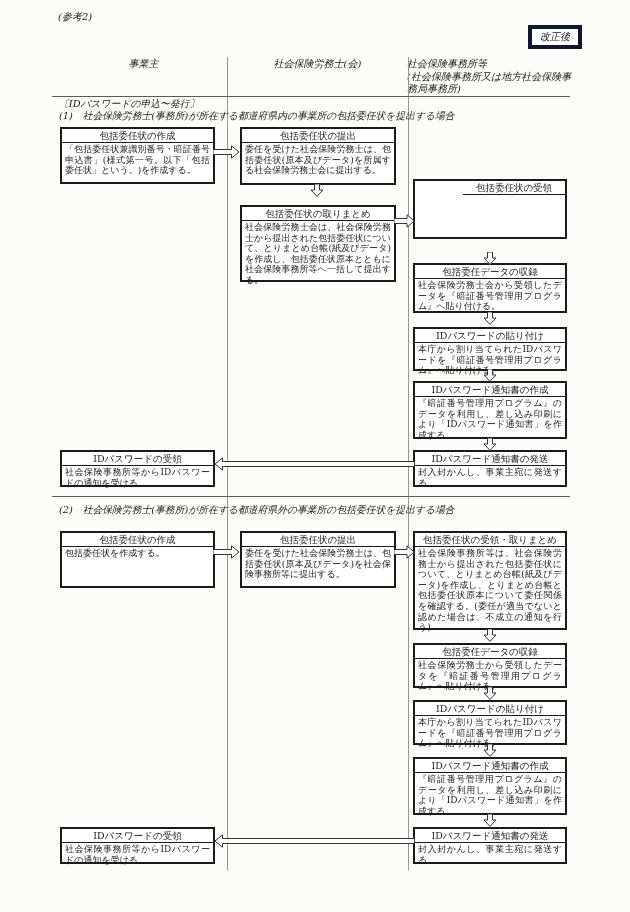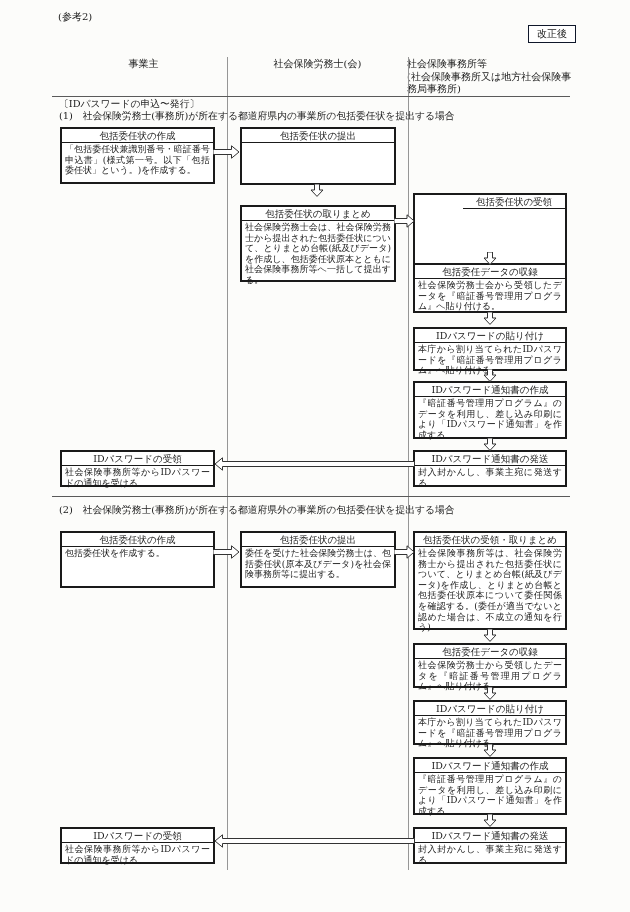--- a/index.html
+++ b/index.html
@@ -1,47 +1,47 @@
 <!DOCTYPE html>
 <html><head>
 <meta charset="utf-8">
 <style>
   html,body{margin:0;padding:0;background:#d9d9d9;}
   .page{
     position:relative;width:630px;height:912px;background:#fcfcfa;
     font-family:"DejaVu Serif","Liberation Serif",serif;color:#1a1a1a;
     overflow:hidden;margin:0;
   }
-  .abs{position:absolute;}
+  .abs{position:absolute;font-style:italic;}
   
   .vline{position:absolute;width:1px;background:#969696;top:57px;height:813px;}
   #vline1{left:227px;} #vline2{left:408px;}
   .hline{position:absolute;height:1px;background:#5a5a5a;left:52px;width:518px;}
   #hline-header{top:96px;} #hline-sections{top:496px;}
   
   #ref-label{left:58px;top:10px;font-size:10px;}
-  #rev-badge{left:528px;top:25px;border:1px solid #0f172a;padding:1px 8px;font-size:10px;background:#fff;}
+  #rev-badge{left:528px;top:25px;border:4px solid #0f172a;padding:1px 8px;font-size:10px;background:#fff;}
   #doc-title{left:0;top:38px;width:630px;text-align:center;font-size:12.5px;letter-spacing:0.5em;padding-left:0.5em;box-sizing:border-box;}
   .colhead{font-size:10px;line-height:12.5px;}
   #col1{left:60px;top:58px;width:167px;text-align:center;}
   #col2{left:227px;top:58px;width:181px;text-align:center;}
   #col3{left:407px;top:58px;width:167px;}
   #col3 .main{}
   #col3 .sub{text-align:left;}
   #phase-label{left:59px;top:98px;font-size:9.8px;}
   .sec-heading{font-size:9.8px;left:59px;width:520px;}
   #sec1-heading{top:110px;} #sec2-heading{top:504px;}
   
   .fbox{position:absolute;border:2px solid #1a1a1a;background:#fff;box-sizing:border-box;}
   .fbox .t{font-size:9.5px;line-height:12px;text-align:center;border-bottom:1px solid #1a1a1a;padding:1px 2px 0 2px;}
   .fbox .b{font-size:9px;line-height:10.6px;padding:1px 3px 2px 3px;text-align:justify;}
   #b-s1-create{left:60px;top:127px;width:155px;height:57px;}
   #b-s1-submit{left:240px;top:127px;width:156px;height:58px;}
   #b-s1-compile{left:240px;top:197px;width:156px;height:77px;margin-top:8px;}
-  #b-s1-receive{left:413px;top:193px;width:154px;height:72px;padding-left:48px;}
+  #b-s1-receive{left:413px;top:179px;width:154px;height:60px;padding-left:48px;}
   #b-s1-record{left:413px;top:263px;width:154px;height:50px;}
   #b-s1-paste{left:413px;top:327px;width:154px;height:44px;}
   #b-s1-notice-create{left:413px;top:381px;width:154px;height:58px;}
   #b-s1-notice-send{left:413px;top:450px;width:154px;height:37px;}
   #b-s1-id-receive{left:60px;top:450px;width:155px;height:37px;}
   #b-s2-create{left:60px;top:531px;width:155px;height:57px;}
   #b-s2-submit{left:240px;top:531px;width:156px;height:57px;}
   #b-s2-receive{left:413px;top:531px;width:154px;height:99px;}
   #b-s2-record{left:413px;top:643px;width:154px;height:45px;}
   #b-s2-paste{left:413px;top:700px;width:154px;height:45px;}
@@ -80,20 +80,21 @@
   <div class="abs" id="phase-label">〔IDパスワードの申込〜発行〕</div>
   <div class="abs sec-heading" id="sec1-heading">(1)　社会保険労務士(事務所)が所在する都道府県内の事業所の包括委任状を提出する場合</div>
   <div class="abs sec-heading" id="sec2-heading">(2)　社会保険労務士(事務所)が所在する都道府県外の事業所の包括委任状を提出する場合</div>
 
   <div class="fbox" id="b-s1-create">
     <div class="t">包括委任状の作成</div>
     <div class="b">「包括委任状兼識別番号・暗証番号申込書」(様式第一号。以下「包括委任状」という。)を作成する。</div>
   </div>
   <div class="fbox" id="b-s1-submit">
     <div class="t">包括委任状の提出</div>
+    <div class="b">委任を受けた社会保険労務士は、包括委任状(原本及びデータ)を所属する社会保険労務士会に提出する。</div>
   </div>
   <div class="fbox" id="b-s1-compile">
     <div class="t">包括委任状の取りまとめ</div>
     <div class="b">社会保険労務士会は、社会保険労務士から提出された包括委任状について、とりまとめ台帳(紙及びデータ)を作成し、包括委任状原本とともに社会保険事務所等へ一括して提出する。</div>
   </div>
   <div class="fbox" id="b-s1-receive">
     <div class="t">包括委任状の受領</div>
   </div>
   <div class="fbox" id="b-s1-record">
     <div class="t">包括委任データの収録</div>

